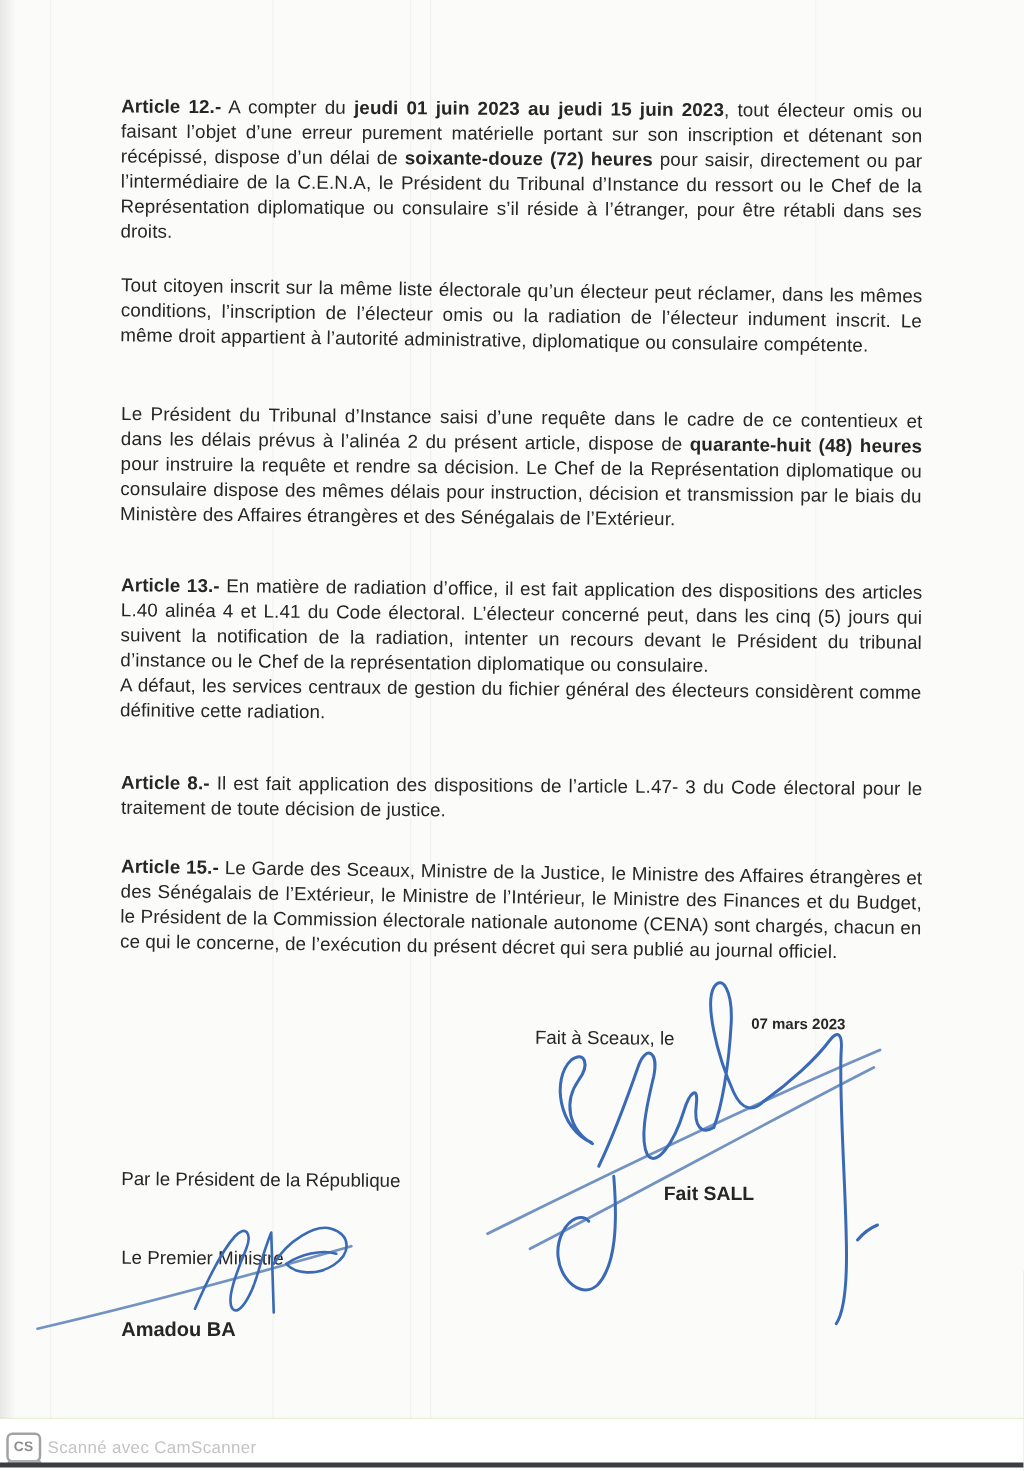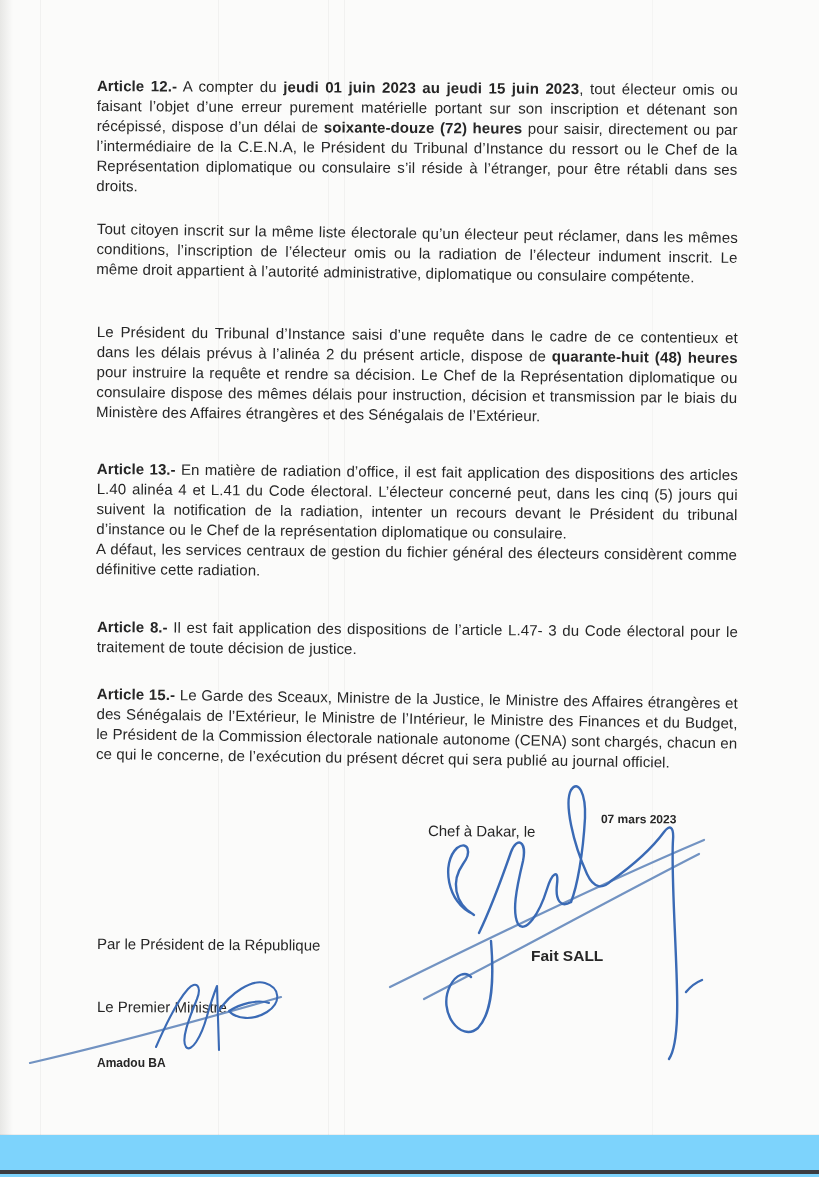--- a/index.html
+++ b/index.html
@@ -1,18 +1,18 @@
 <!DOCTYPE html>
 <html style="--ink: #3a6ab5; --ink-light: #7293c2; --text: #262626; --bar: #3b3c41;"><head>
 <meta charset="utf-8">
 <style>
   html,body{margin:0;padding:0;background:#ffffff;}
   .page{
     position:relative;width:819px;height:1177px;margin:0 auto;
-    background:#7dd3fc;overflow:hidden;
+    background:#bef264;overflow:hidden;
     font-family:"Liberation Sans",sans-serif;
     color:var(--text,#262626);
   }
   .scan{position:absolute;left:0;top:0;width:819px;height:1135px;background:#fbfbfa;}
   .edge-left{position:absolute;left:0;top:0;width:13px;height:1135px;
     background:linear-gradient(90deg,#e7e7e5,rgba(231,231,229,0));}
   .fold{position:absolute;top:0;width:1px;height:1135px;background:rgba(60,60,60,0.05);}
   .scan-bottom-edge{position:absolute;left:0;top:1134px;width:819px;height:1px;background:rgba(0,0,0,0.05);}
 
   .para{
@@ -29,21 +29,21 @@
   .p5{top:617px;transform:rotate(0.45deg);}
   .p6{top:684px;transform:rotate(0.85deg);}
   .para p{margin:0;}
 
   .closing-item{position:absolute;white-space:nowrap;transform-origin:0 0;}
   .fait{left:428px;top:822px;font-size:15px;transform:rotate(0.4deg);}
   .date{left:601px;top:812px;font-size:12px;font-weight:700;transform:rotate(0.3deg);}
   .president-name{left:531px;top:947px;font-size:15.5px;font-weight:600;}
   .by-president{left:97px;top:935px;font-size:15px;transform:rotate(0.4deg);}
   .pm-label{left:97px;top:998px;font-size:15px;transform:rotate(0.3deg);}
-  .pm-name{left:97px;top:1056px;font-size:12px;font-weight:600;}
+  .pm-name{left:97px;top:1056px;font-size:16px;font-weight:600;}
 
   .sig-svg{position:absolute;left:0;top:770px;width:819px;height:310px;pointer-events:none;}
   .sig-svg path{fill:none;stroke-linecap:round;stroke-linejoin:round;}
   .ink{stroke:var(--ink,#3a6ab5);stroke-width:2.4;}
   .ink-thin{stroke:var(--ink,#3a6ab5);stroke-width:2.1;}
   .ink-light{stroke:var(--ink-light,#7293c2);stroke-width:2.2;}
 
   .footer{position:absolute;left:0;top:1135px;width:819px;height:42px;background:#ffffff;}
   .cs-badge{position:absolute;left:5px;top:11px;width:24px;height:20px;
     border:2.5px solid #a2a2a2;border-radius:5px;background:#fff;
@@ -79,21 +79,21 @@
       <p><span class="b">Article 13.-</span><span> En matière de radiation d’office, il est fait application des dispositions des articles L.40 alinéa 4 et L.41 du Code électoral.  L’électeur concerné peut, dans les cinq (5) jours qui suivent la notification de la radiation, intenter un recours devant le Président du tribunal d’instance ou le Chef de la représentation diplomatique ou consulaire.</span></p>
       <p><span>A défaut, les services centraux de gestion du fichier général des électeurs considèrent comme définitive cette radiation.</span></p>
     </div>
     <div class="para p5">
         <p><span class="b">Article 8.-</span><span> Il est fait application des dispositions de l’article L.47- 3 du Code électoral pour le traitement de toute décision de justice.</span></p>
       </div>
     <div class="para p6">
         <p><span class="b">Article 15.-</span><span> Le Garde des Sceaux, Ministre de la Justice, le Ministre des Affaires étrangères et des Sénégalais de l’Extérieur, le Ministre de l’Intérieur, le Ministre des Finances et du Budget, le Président de la Commission électorale nationale autonome (CENA) sont chargés, chacun en ce qui le concerne, de l’exécution du présent décret qui sera publié au journal officiel.</span></p>
       </div>
 
-    <div class="closing-item fait">Chef à Dakar, le</div>
+    <div class="closing-item fait">Fait à Sceaux, le</div>
     <div class="closing-item date">07 mars 2023</div>
     <div class="closing-item president-name">Fait SALL</div>
     <div class="closing-item by-president">Par le Président de la République</div>
     <div class="closing-item pm-label">Le Premier Ministre</div>
     <div class="closing-item pm-name">Amadou BA</div>
 
     <svg class="sig-svg" viewBox="0 770 819 310">
 
       <g>
         <path class="ink-light" d="M 390,987 C 485,940 600,884 704,840"></path>
@@ -109,15 +109,20 @@
       <g>
         <path class="ink-light" d="M 30,1063 C 95,1048 190,1023 281,997"></path>
         <path class="ink-thin" d="M 156,1047 C 166,1024 178,1000 188,989 C 196,980 202,986 197,999 C 188,1021 181,1040 186,1047 C 191,1053 201,1038 207,1016 C 211,1002 215,991 217,986 L 219,1050"></path>
         <path class="ink-thin" d="M 219,1011 C 230,993 252,979 265,983 C 281,988 281,1003 267,1012 C 253,1021 236,1019 229,1011 C 240,1004 257,999 269,1003"></path>
       </g>
     </svg>
   </div>
 
   <div class="scan-bottom-edge"></div>
 
+  <div class="footer">
+    <div class="cs-badge">CS</div>
+    <div class="cs-badge-bar"></div>
+    <div class="cs-text">Scanné avec CamScanner</div>
+  </div>
 
   <div class="bottom-bar"></div>
 </div>
 
 </body></html>

